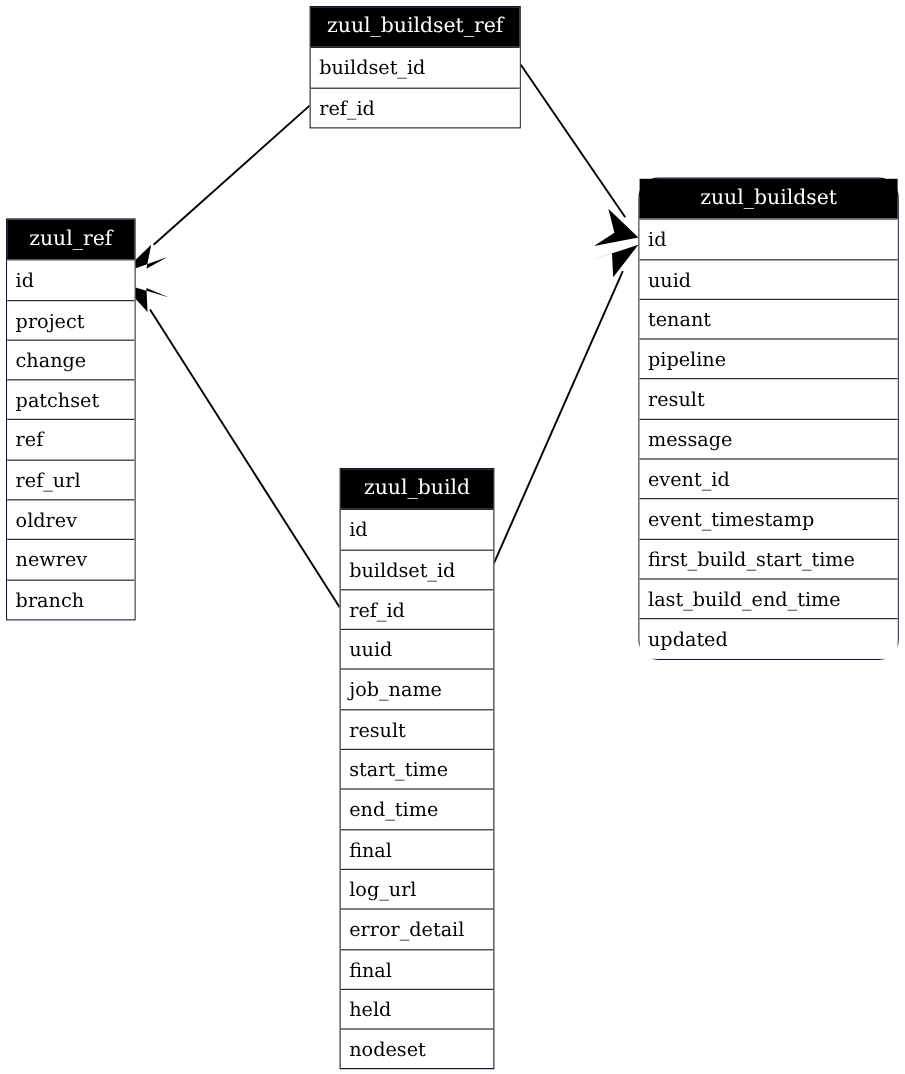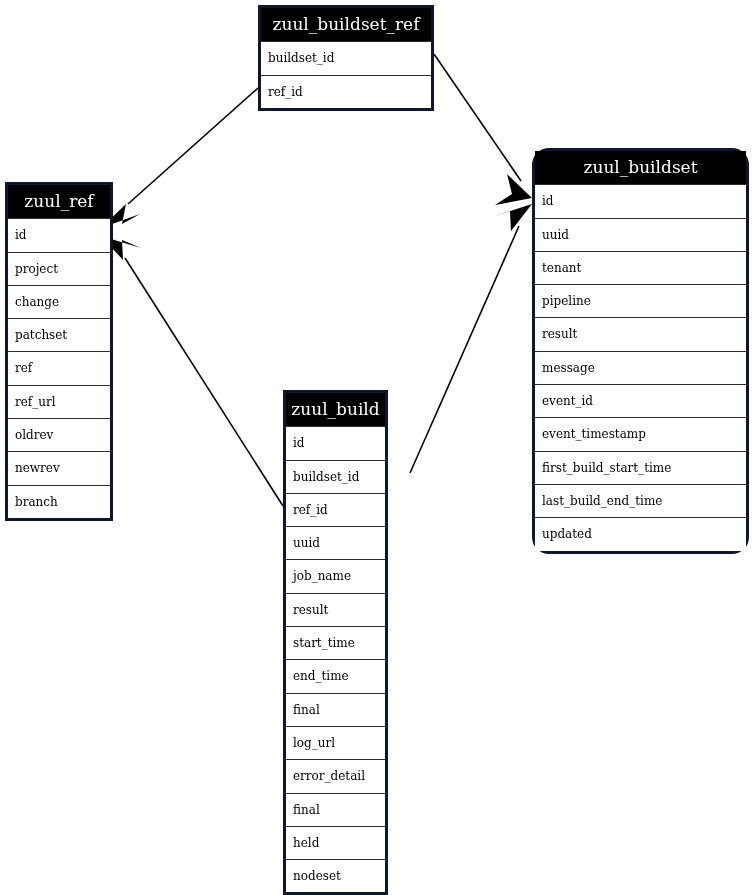--- a/index.html
+++ b/index.html
@@ -19,40 +19,40 @@
     position: absolute;
     left: 0;
     top: 0;
     width: 754px;
     height: 895px;
     pointer-events: none;
   }
   .table-node {
     position: absolute;
     box-sizing: border-box;
-    border: 3px solid #0f172a;
+    border: 1px solid #0f172a;
     background: #ffffff;
   }
   .table-header {
     box-sizing: border-box;
     background: #000000;
     color: #ffffff;
     text-align: center;
     font-size: 17px;
     line-height: 33.3px;
     height: 33.3px;
     border-bottom: 1px solid #000000;
     white-space: nowrap;
     overflow: hidden;
   }
   .table-row {
     box-sizing: border-box;
     height: 33.3px;
     line-height: 33.3px;
-    font-size: 12px;
+    font-size: 16px;
     color: #000000;
     padding-left: 7px;
     border-top: 1px solid #2b2b2b;
     white-space: nowrap;
     overflow: hidden;
     background: #ffffff;
   }
   .table-row:first-of-type {
     border-top: none;
   }
@@ -112,21 +112,21 @@
     <div class="table-row">pipeline</div>
     <div class="table-row">result</div>
     <div class="table-row">message</div>
     <div class="table-row">event_id</div>
     <div class="table-row">event_timestamp</div>
     <div class="table-row">first_build_start_time</div>
     <div class="table-row">last_build_end_time</div>
     <div class="table-row">updated</div>
   </div>
 
-  <div class="table-node" style="left:283px; top:390px; width:105px;">
+  <div class="table-node" style="left:283px; top:390px; width:129px;">
     <div class="table-header">zuul_build</div>
     <div class="table-row">id</div>
     <div class="table-row">buildset_id</div>
     <div class="table-row">ref_id</div>
     <div class="table-row">uuid</div>
     <div class="table-row">job_name</div>
     <div class="table-row">result</div>
     <div class="table-row">start_time</div>
     <div class="table-row">end_time</div>
     <div class="table-row">final</div>

